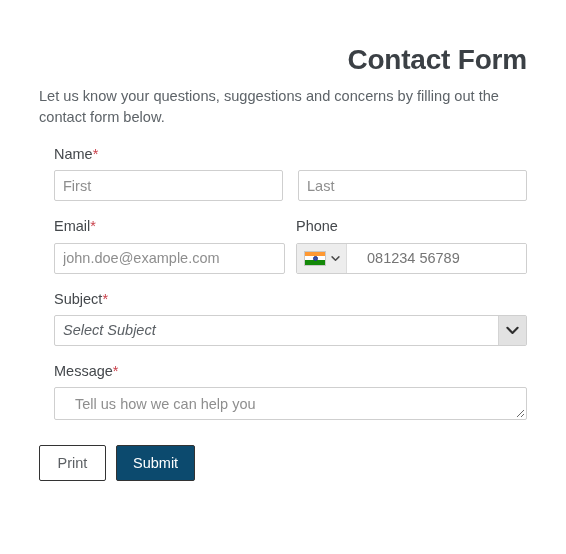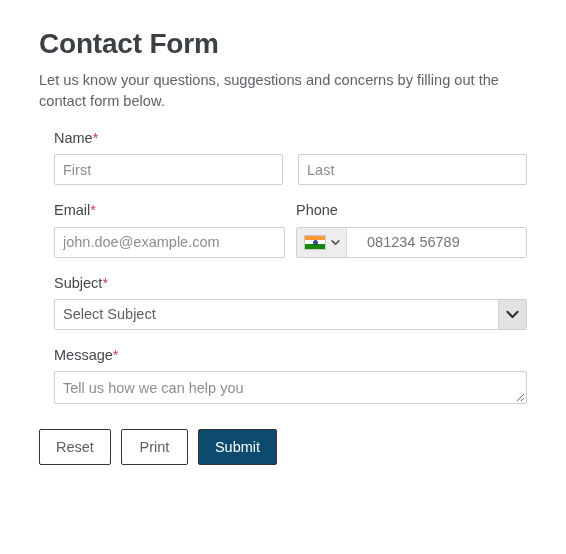--- a/index.html
+++ b/index.html
@@ -19,23 +19,24 @@
     position: absolute;
     left: 39px;
     top: 0;
     width: 488px;
   }
   .page-title {
     font-size: 28px;
     font-weight: bold;
     color: #3b4045;
     margin: 0;
-    padding-top: 28px;
+    padding-top: 44px;
     letter-spacing: -0.2px;
     line-height: 1.15;
+    text-align: right;
   }
   .page-desc {
     font-size: 14.6px;
     color: #5d6368;
     line-height: 1.46;
     margin: 10px 0 0 0;
     width: 462px;
   }
   .field-block {
     margin-top: 17px;
@@ -157,20 +158,21 @@
     background: #ffffff;
     display: flex;
     align-items: center;
   }
   .select-value {
     font-size: 14.5px;
     color: #5a5f64;
     padding-left: 8px;
     flex: 1 1 auto;
     line-height: 29px;
+    font-style: italic;
   }
   .select-arrow {
     width: 28px;
     height: 29px;
     background: #e2e2e2;
     border-left: 1px solid #d4d4d4;
     display: flex;
     align-items: center;
     justify-content: center;
     cursor: pointer;
@@ -183,21 +185,21 @@
   }
   .msg-area {
     width: 100%;
     height: 33px;
     border: 1px solid #cfcfcf;
     border-radius: 2px;
     background: #ffffff;
     font-size: 14.5px;
     font-family: "Liberation Sans", sans-serif;
     color: #3b3b3b;
-    padding: 6px 8px;
+    padding: 6px 20px;
     resize: none;
     outline: none;
     display: block;
     overflow: hidden;
     line-height: 1.4;
   }
   .msg-area::placeholder {
     color: #8e8e8e;
     opacity: 1;
   }
@@ -310,18 +312,17 @@
     </label>
     <div class="msg-wrap">
       <textarea class="msg-area" placeholder="Tell us how we can help you" style=""></textarea>
       <svg class="resize-grip" viewBox="0 0 12 12">
         <path d="M11 4 L4 11 M11 8 L8 11" stroke="#6a6a6a" stroke-width="1" fill="none"></path>
       </svg>
     </div>
   </div>
 
   <div class="btn-row">
-    <button class="btn btn-outline" type="button">Reset</button>
     <button class="btn btn-outline" type="button">Print</button>
     <button class="btn btn-solid" type="button">Submit</button>
   </div>
 
 </div>
 
 </body></html>

